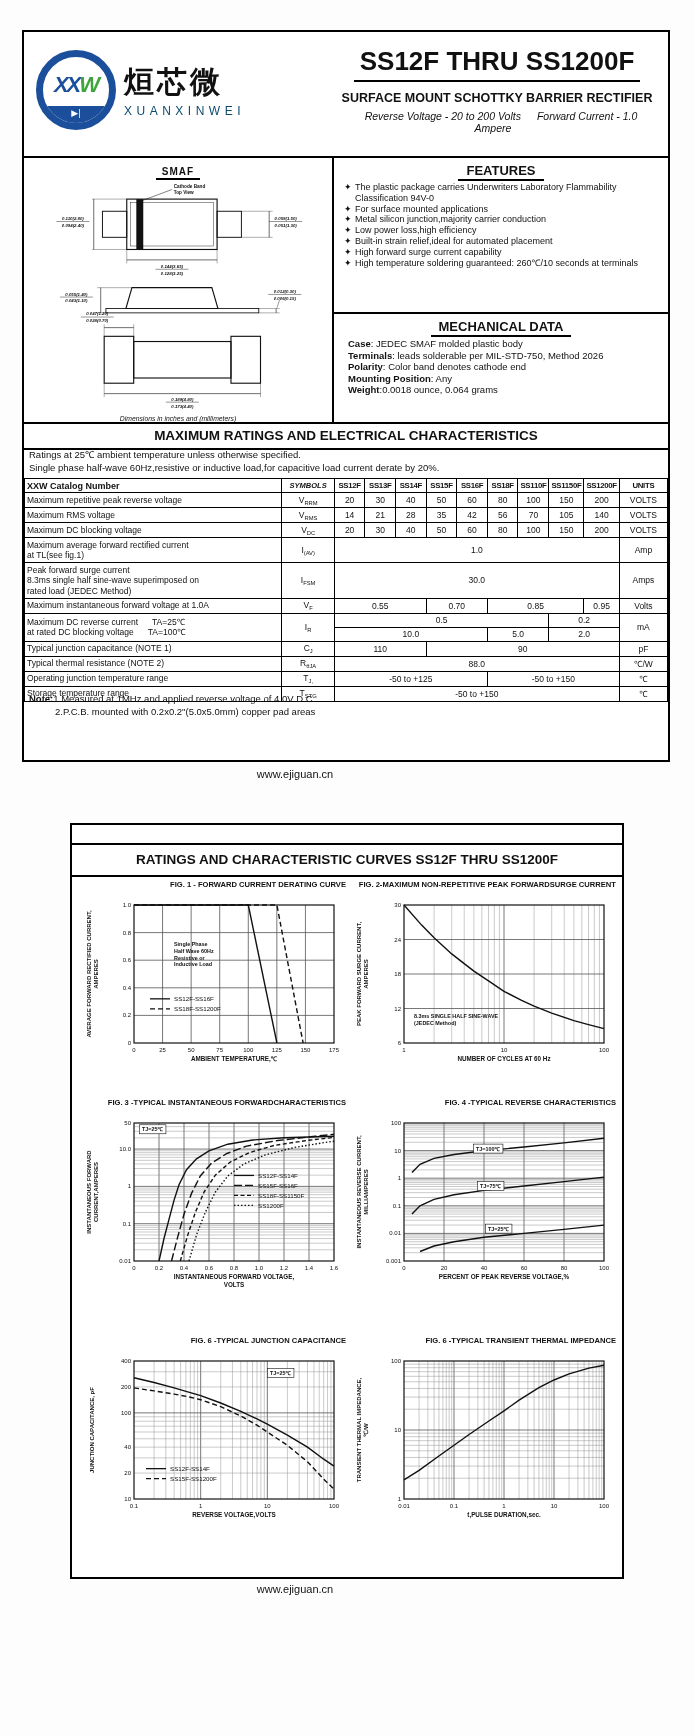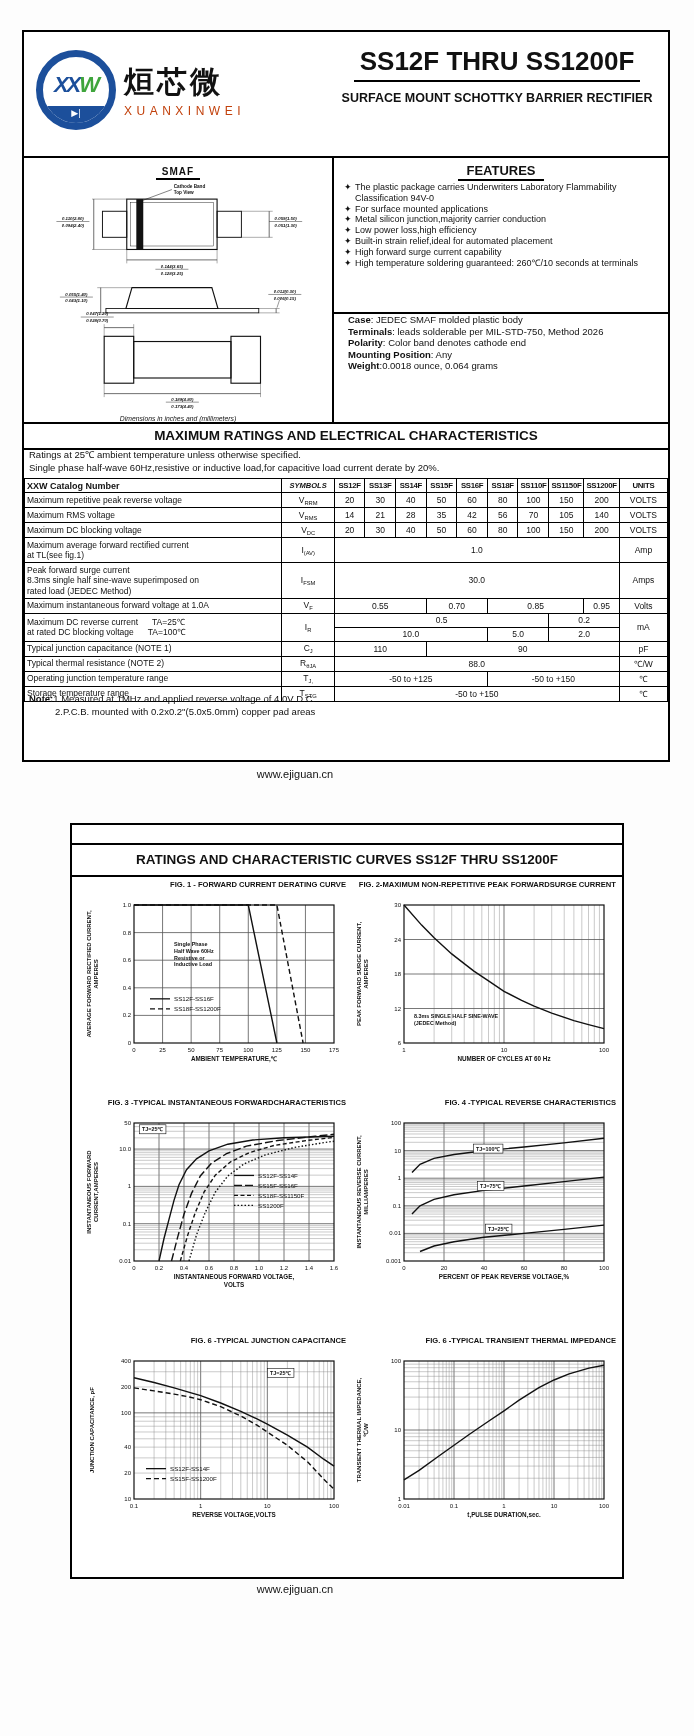--- a/index.html
+++ b/index.html
@@ -13,21 +13,21 @@
   .hdr{position:absolute;left:0;top:0;width:100%;height:124px;border-bottom:2px solid #000;}
   .logo{position:absolute;left:12px;top:18px;display:flex;align-items:center;}
   .logo-mark{width:66px;height:66px;border:7px solid #1c4f9b;border-radius:50%;position:relative;
              display:flex;align-items:center;justify-content:center;overflow:hidden;background:#fff;}
   .logo-xxw{font-weight:bold;font-style:italic;font-size:22px;color:#1c4f9b;margin-top:-10px;letter-spacing:-2px;}
   .logo-xxw .w{color:#3fa53c;}
   .logo-band{position:absolute;bottom:0;left:0;width:100%;height:17px;background:#1c4f9b;color:#fff;
              font-size:9px;text-align:center;line-height:15px;}
   .logo-text{margin-left:8px;}
   .brand-cn{font-size:30px;font-weight:bold;letter-spacing:3px;}
-  .brand-en{font-size:12px;letter-spacing:4.5px;color:#c2410c;margin-top:1px;}
+  .brand-en{font-size:12px;letter-spacing:4.5px;color:#0c4a6e;margin-top:1px;}
   .titleblk{position:absolute;left:310px;top:14px;width:326px;text-align:center;}
   .ptitle{font-size:26px;font-weight:bold;}
   .trule{width:88%;margin:3px auto 9px auto;border-top:2.5px solid #000;}
   .subtitle{font-size:12.5px;font-weight:bold;}
   .tagline{font-size:10.5px;font-style:italic;margin-top:5px;}
   .tagline span{margin:0 8px;}
   
   .mid{position:absolute;left:0;top:126px;width:100%;height:264px;}
   .pkgcell{position:absolute;left:0;top:0;width:308px;height:264px;border-right:2px solid #000;text-align:center;}
   .pkgname{display:inline-block;font-size:10px;font-weight:bold;border-bottom:2px solid #000;
@@ -79,20 +79,23 @@
       </div>
       <div class="logo-text">
         <div class="brand-cn">烜芯微</div>
         <div class="brand-en">XUANXINWEI</div>
       </div>
     </div>
     <div class="titleblk">
       <div class="ptitle">SS12F THRU SS1200F</div>
       <div class="trule"></div>
       <div class="subtitle">SURFACE MOUNT SCHOTTKY BARRIER RECTIFIER</div>
+      <div class="tagline">
+        <span>Reverse Voltage - 20 to 200 Volts</span><span>Forward Current - 1.0 Ampere</span>
+      </div>
     </div>
   </div>
 
   <div class="mid">
     <div class="pkgcell">
       <div><span class="pkgname">SMAF</span></div>
       <div id="pkg-drawing"><svg viewBox="0 0 290 266" width="252" height="231">
             <rect x="58" y="36" width="28" height="30" fill="none" stroke="#111" stroke-width="1.1"></rect>
             <rect x="190" y="36" width="28" height="30" fill="none" stroke="#111" stroke-width="1.1"></rect>
             <rect x="86" y="22" width="104" height="58" fill="none" stroke="#111" stroke-width="1.3"></rect>
@@ -179,20 +182,21 @@
             <span class="feat-bullet">✦</span>
             <span>High forward surge current capability</span>
           </div>
           <div class="feat-item">
             <span class="feat-bullet">✦</span>
             <span>High temperature soldering guaranteed: 260℃/10 seconds at terminals</span>
           </div>
         </div>
     </div>
     <div class="mechcell">
+      <div class="boxhead"><span>MECHANICAL DATA</span></div>
       <div class="mech-list">
           <div><b>Case</b><span>: JEDEC SMAF molded plastic body</span></div>
           <div><b>Terminals</b><span>: leads solderable per MIL-STD-750, Method 2026</span></div>
           <div><b>Polarity</b><span>: Color band denotes cathode end</span></div>
           <div><b>Mounting Position</b><span>: Any</span></div>
           <div><b>Weight</b><span>:0.0018 ounce, 0.064 grams</span></div>
         </div>
     </div>
   </div>
 

